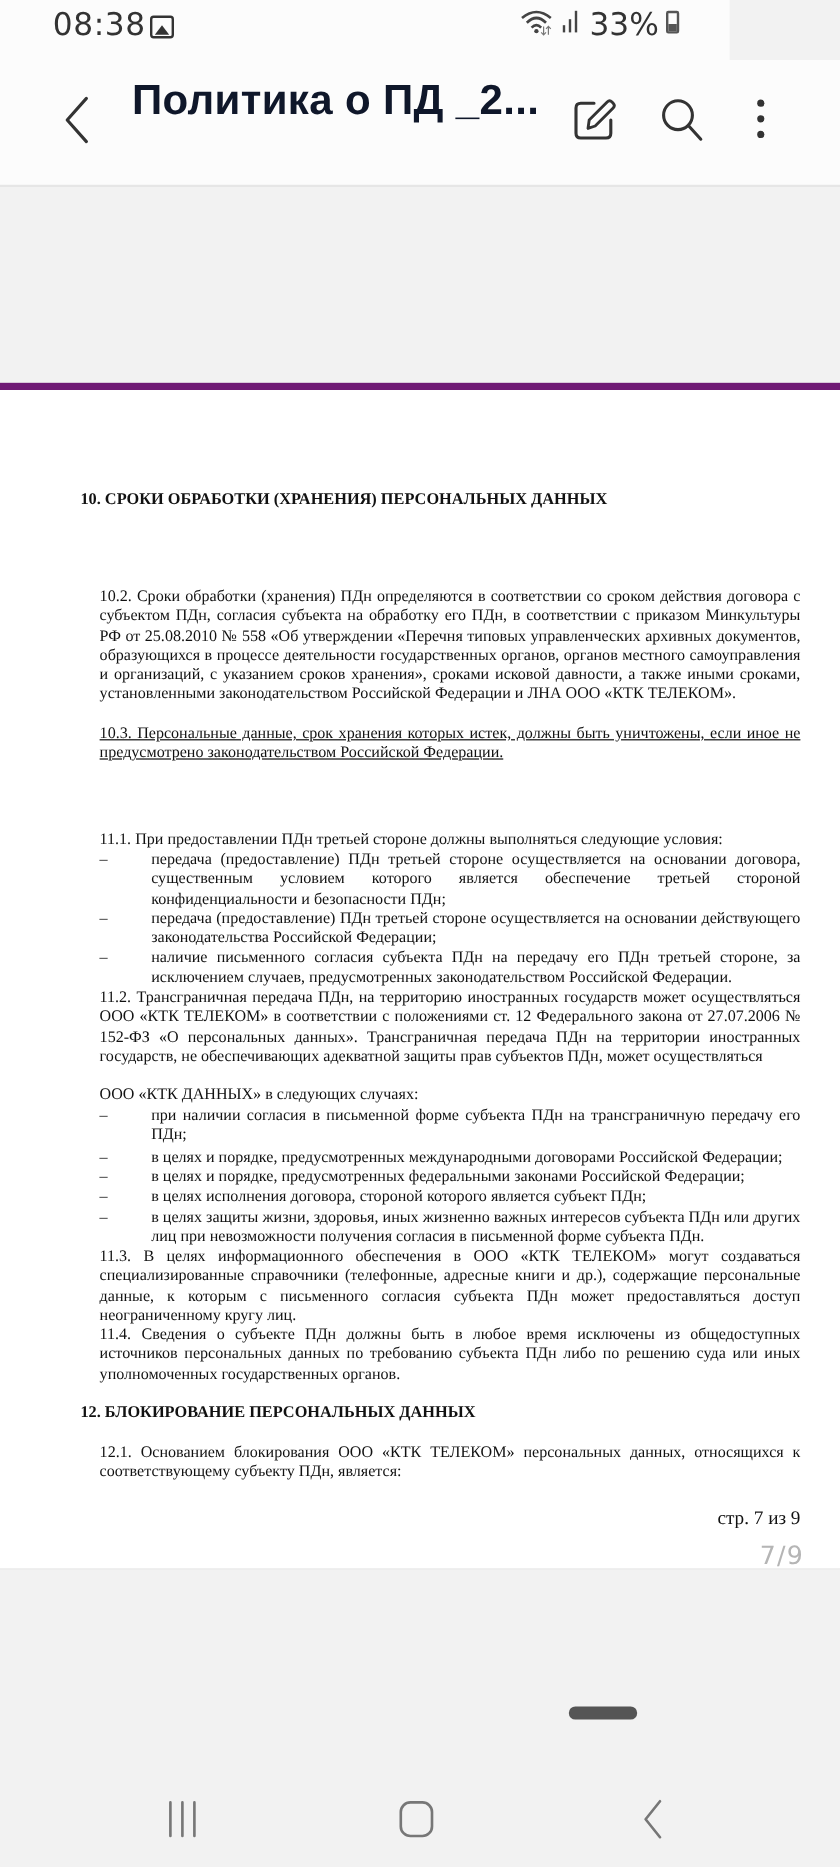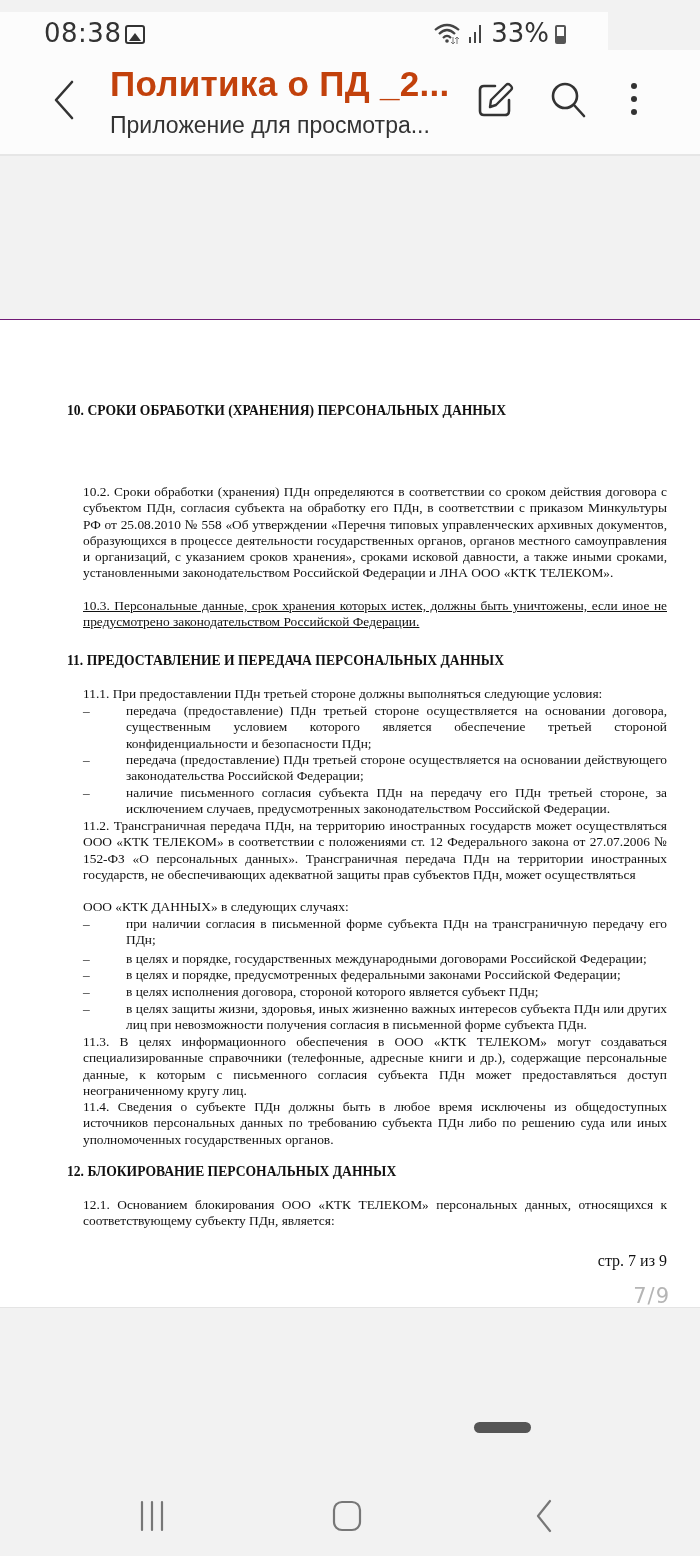--- a/index.html
+++ b/index.html
@@ -1,43 +1,43 @@
 <!DOCTYPE html>
 <html><head>
 <meta charset="utf-8">
 <style>
   * { box-sizing: border-box; margin: 0; padding: 0; }
   html, body { width: 700px; height: 1556px; overflow: hidden; background: #f2f2f2; }
   body { position: relative; font-family: "Liberation Sans", sans-serif; color: #111; }
 
   
-  .status-bar { position: absolute; left: 0; top: 12px; width: 608px; height: 50px; background: #fcfcfc; }
+  .status-bar { position: absolute; left: 0; top: 0; width: 608px; height: 50px; background: #fcfcfc; }
   .status-time { position: absolute; left: 44px; top: 6px; font-size: 26px; color: #333; font-family: "DejaVu Sans", sans-serif; letter-spacing: 0.5px; }
   .status-img-icon { position: absolute; left: 125px; top: 13px; width: 20px; height: 19px; border: 2.5px solid #333; border-radius: 3px; }
   .status-img-icon::after { content: ""; position: absolute; left: 2px; bottom: 1px; width: 0; height: 0; border-left: 6px solid transparent; border-right: 6px solid transparent; border-bottom: 8px solid #333; }
-  .status-right { position: absolute; right: 42px; top: 6px; display: flex; align-items: center; gap: 6px; }
+  .status-right { position: absolute; right: 42px; top: 6px; display: flex; gap: 6px; }
   .status-battery-text { font-size: 26px; color: #333; font-family: "DejaVu Sans", sans-serif; }
   .battery-icon { width: 11px; height: 19px; border: 2px solid #555; border-radius: 2px; position: relative; margin-top: 3px; }
   .battery-icon::after { content: ""; position: absolute; left: 0; right: 0; bottom: 0; height: 40%; background: #555; }
 
   
   .app-bar { position: absolute; left: 0; top: 50px; width: 700px; height: 106px; background: #fcfcfc; border-bottom: 2px solid #e6e6e6; }
   .back-button { position: absolute; left: 46px; top: 28px; width: 40px; height: 44px; cursor: pointer; }
-  .app-title { position: absolute; left: 110px; top: 14px; font-size: 35px; font-weight: bold; color: #c2410c; white-space: nowrap; font-family: "Liberation Sans", sans-serif; letter-spacing: 0.3px; }
+  .app-title { position: absolute; left: 110px; top: 14px; font-size: 35px; font-weight: bold; color: #0f172a; white-space: nowrap; font-family: "Liberation Sans", sans-serif; letter-spacing: 0.3px; }
   .app-subtitle { position: absolute; left: 110px; top: 62px; font-size: 23px; color: #333; white-space: nowrap; font-family: "Liberation Sans", sans-serif; }
   .toolbar-btn { position: absolute; top: 28px; width: 40px; height: 42px; cursor: pointer; }
   .edit-button { left: 475px; }
   .search-button { left: 548px; }
   .more-button { left: 614px; }
 
   
   .gap-area { position: absolute; left: 0; top: 156px; width: 700px; height: 163px; background: #f2f2f2; }
 
   
-  .doc-page { position: absolute; left: 0; top: 319px; width: 700px; height: 989px; background: #ffffff; border-top: 1px solid #701a75; border-bottom: 1px solid #e4e4e4; }
+  .doc-page { position: absolute; left: 0; top: 319px; width: 700px; height: 989px; background: #ffffff; border-top: 6px solid #701a75; border-bottom: 1px solid #e4e4e4; }
   .doc-text { font-family: "Liberation Serif", serif; font-size: 13.4px; line-height: 16.3px; color: #111; }
   .section-heading { position: absolute; left: 67px; font-weight: bold; font-size: 13.6px; font-family: "Liberation Serif", serif; color: #111; white-space: nowrap; }
   .para { position: absolute; left: 83px; width: 584px; text-align: justify; }
   .bullet { position: absolute; left: 83px; width: 584px; }
   .bullet .dash { position: absolute; left: 0; top: 0; width: 20px; }
   .bullet .btext { margin-left: 43px; text-align: justify; display: block; }
   .page-footer { position: absolute; right: 33px; top: 933px; font-family: "Liberation Serif", serif; font-size: 16px; color: #111; }
   .page-indicator { position: absolute; right: 30px; top: 1284px; font-size: 21px; color: #b5b5b5; font-family: "DejaVu Sans", sans-serif; letter-spacing: 1px; }
 
   
@@ -73,21 +73,20 @@
   </div>
 </div>
 
 <div class="app-bar">
   <div class="back-button">
     <svg width="40" height="44" viewBox="0 0 40 44">
       <path d="M26 4 L10 22 L26 40" stroke="#333" stroke-width="2.6" fill="none" stroke-linecap="round" stroke-linejoin="round"></path>
     </svg>
   </div>
   <div class="app-title">Политика о ПД _2...</div>
-  <div class="app-subtitle">Приложение для просмотра...</div>
 
   <div class="toolbar-btn edit-button">
     <svg width="40" height="42" viewBox="0 0 40 42">
       <path d="M20 8 H9 Q5 8 5 12 V33 Q5 37 9 37 H30 Q34 37 34 33 V22" stroke="#333" stroke-width="2.6" fill="none" stroke-linecap="round"></path>
       <path d="M15 29 L16 22 L31 7 Q33 5 35 7 L36 8 Q38 10 36 12 L21 27 Z" stroke="#333" stroke-width="2.4" fill="none" stroke-linejoin="round"></path>
     </svg>
   </div>
   <div class="toolbar-btn search-button">
     <svg width="40" height="42" viewBox="0 0 40 42">
       <circle cx="17" cy="18" r="12" stroke="#333" stroke-width="2.6" fill="none"></circle>
@@ -105,21 +104,20 @@
 
 <div class="gap-area"></div>
 
 <div class="doc-page doc-text">
 
   <div class="section-heading" style="top:83px;">10. СРОКИ ОБРАБОТКИ (ХРАНЕНИЯ) ПЕРСОНАЛЬНЫХ ДАННЫХ</div>
 
   <div class="para" style="top:164px;">10.2. Сроки обработки (хранения) ПДн определяются в соответствии со сроком действия договора с субъектом ПДн, согласия субъекта на обработку его ПДн, в соответствии с приказом Минкультуры РФ от 25.08.2010 № 558 «Об утверждении «Перечня типовых управленческих архивных документов, образующихся в процессе деятельности государственных органов, органов местного самоуправления и организаций, с указанием сроков хранения», сроками исковой давности, а также иными сроками, установленными законодательством Российской Федерации и ЛНА ООО «КТК ТЕЛЕКОМ».</div>
   <div class="para" style="top:278px;text-decoration:underline;">10.3. Персональные данные, срок хранения которых истек, должны быть уничтожены, если иное не предусмотрено законодательством Российской Федерации.</div>
 
-  <div class="section-heading" style="top:333px;">11. ПРЕДОСТАВЛЕНИЕ И ПЕРЕДАЧА ПЕРСОНАЛЬНЫХ ДАННЫХ</div>
 
   <div class="para" style="top:366px;">11.1. При предоставлении ПДн третьей стороне должны выполняться следующие условия:</div>
 
   <div class="bullet" style="top:383px;">
     <span class="dash">–</span>
     <span class="btext">передача (предоставление) ПДн третьей стороне осуществляется на основании договора, существенным условием которого является обеспечение третьей стороной конфиденциальности и безопасности ПДн;</span>
   </div>
   <div class="bullet" style="top:432px;">
     <span class="dash">–</span>
     <span class="btext">передача (предоставление) ПДн третьей стороне осуществляется на основании действующего законодательства Российской Федерации;</span>
@@ -131,21 +129,21 @@
 
   <div class="para" style="top:498px;">11.2. Трансграничная передача ПДн, на территорию иностранных государств может осуществляться ООО «КТК ТЕЛЕКОМ» в соответствии с положениями ст. 12 Федерального закона от 27.07.2006 № 152-ФЗ «О персональных данных». Трансграничная передача ПДн на территории иностранных государств, не обеспечивающих адекватной защиты прав субъектов ПДн, может осуществляться</div>
   <div class="para" style="top:579px; text-align:left;">ООО «КТК ДАННЫХ» в следующих случаях:</div>
 
   <div class="bullet" style="top:596px;">
     <span class="dash">–</span>
     <span class="btext">при наличии согласия в письменной форме субъекта ПДн на трансграничную передачу его ПДн;</span>
   </div>
   <div class="bullet" style="top:631px;">
     <span class="dash">–</span>
-    <span class="btext">в целях и порядке, государственных международными договорами Российской Федерации;</span>
+    <span class="btext">в целях и порядке, предусмотренных международными договорами Российской Федерации;</span>
   </div>
   <div class="bullet" style="top:647px;">
     <span class="dash">–</span>
     <span class="btext">в целях и порядке, предусмотренных федеральными законами Российской Федерации;</span>
   </div>
   <div class="bullet" style="top:664px;">
     <span class="dash">–</span>
     <span class="btext">в целях исполнения договора, стороной которого является субъект ПДн;</span>
   </div>
   <div class="bullet" style="top:681px;">

